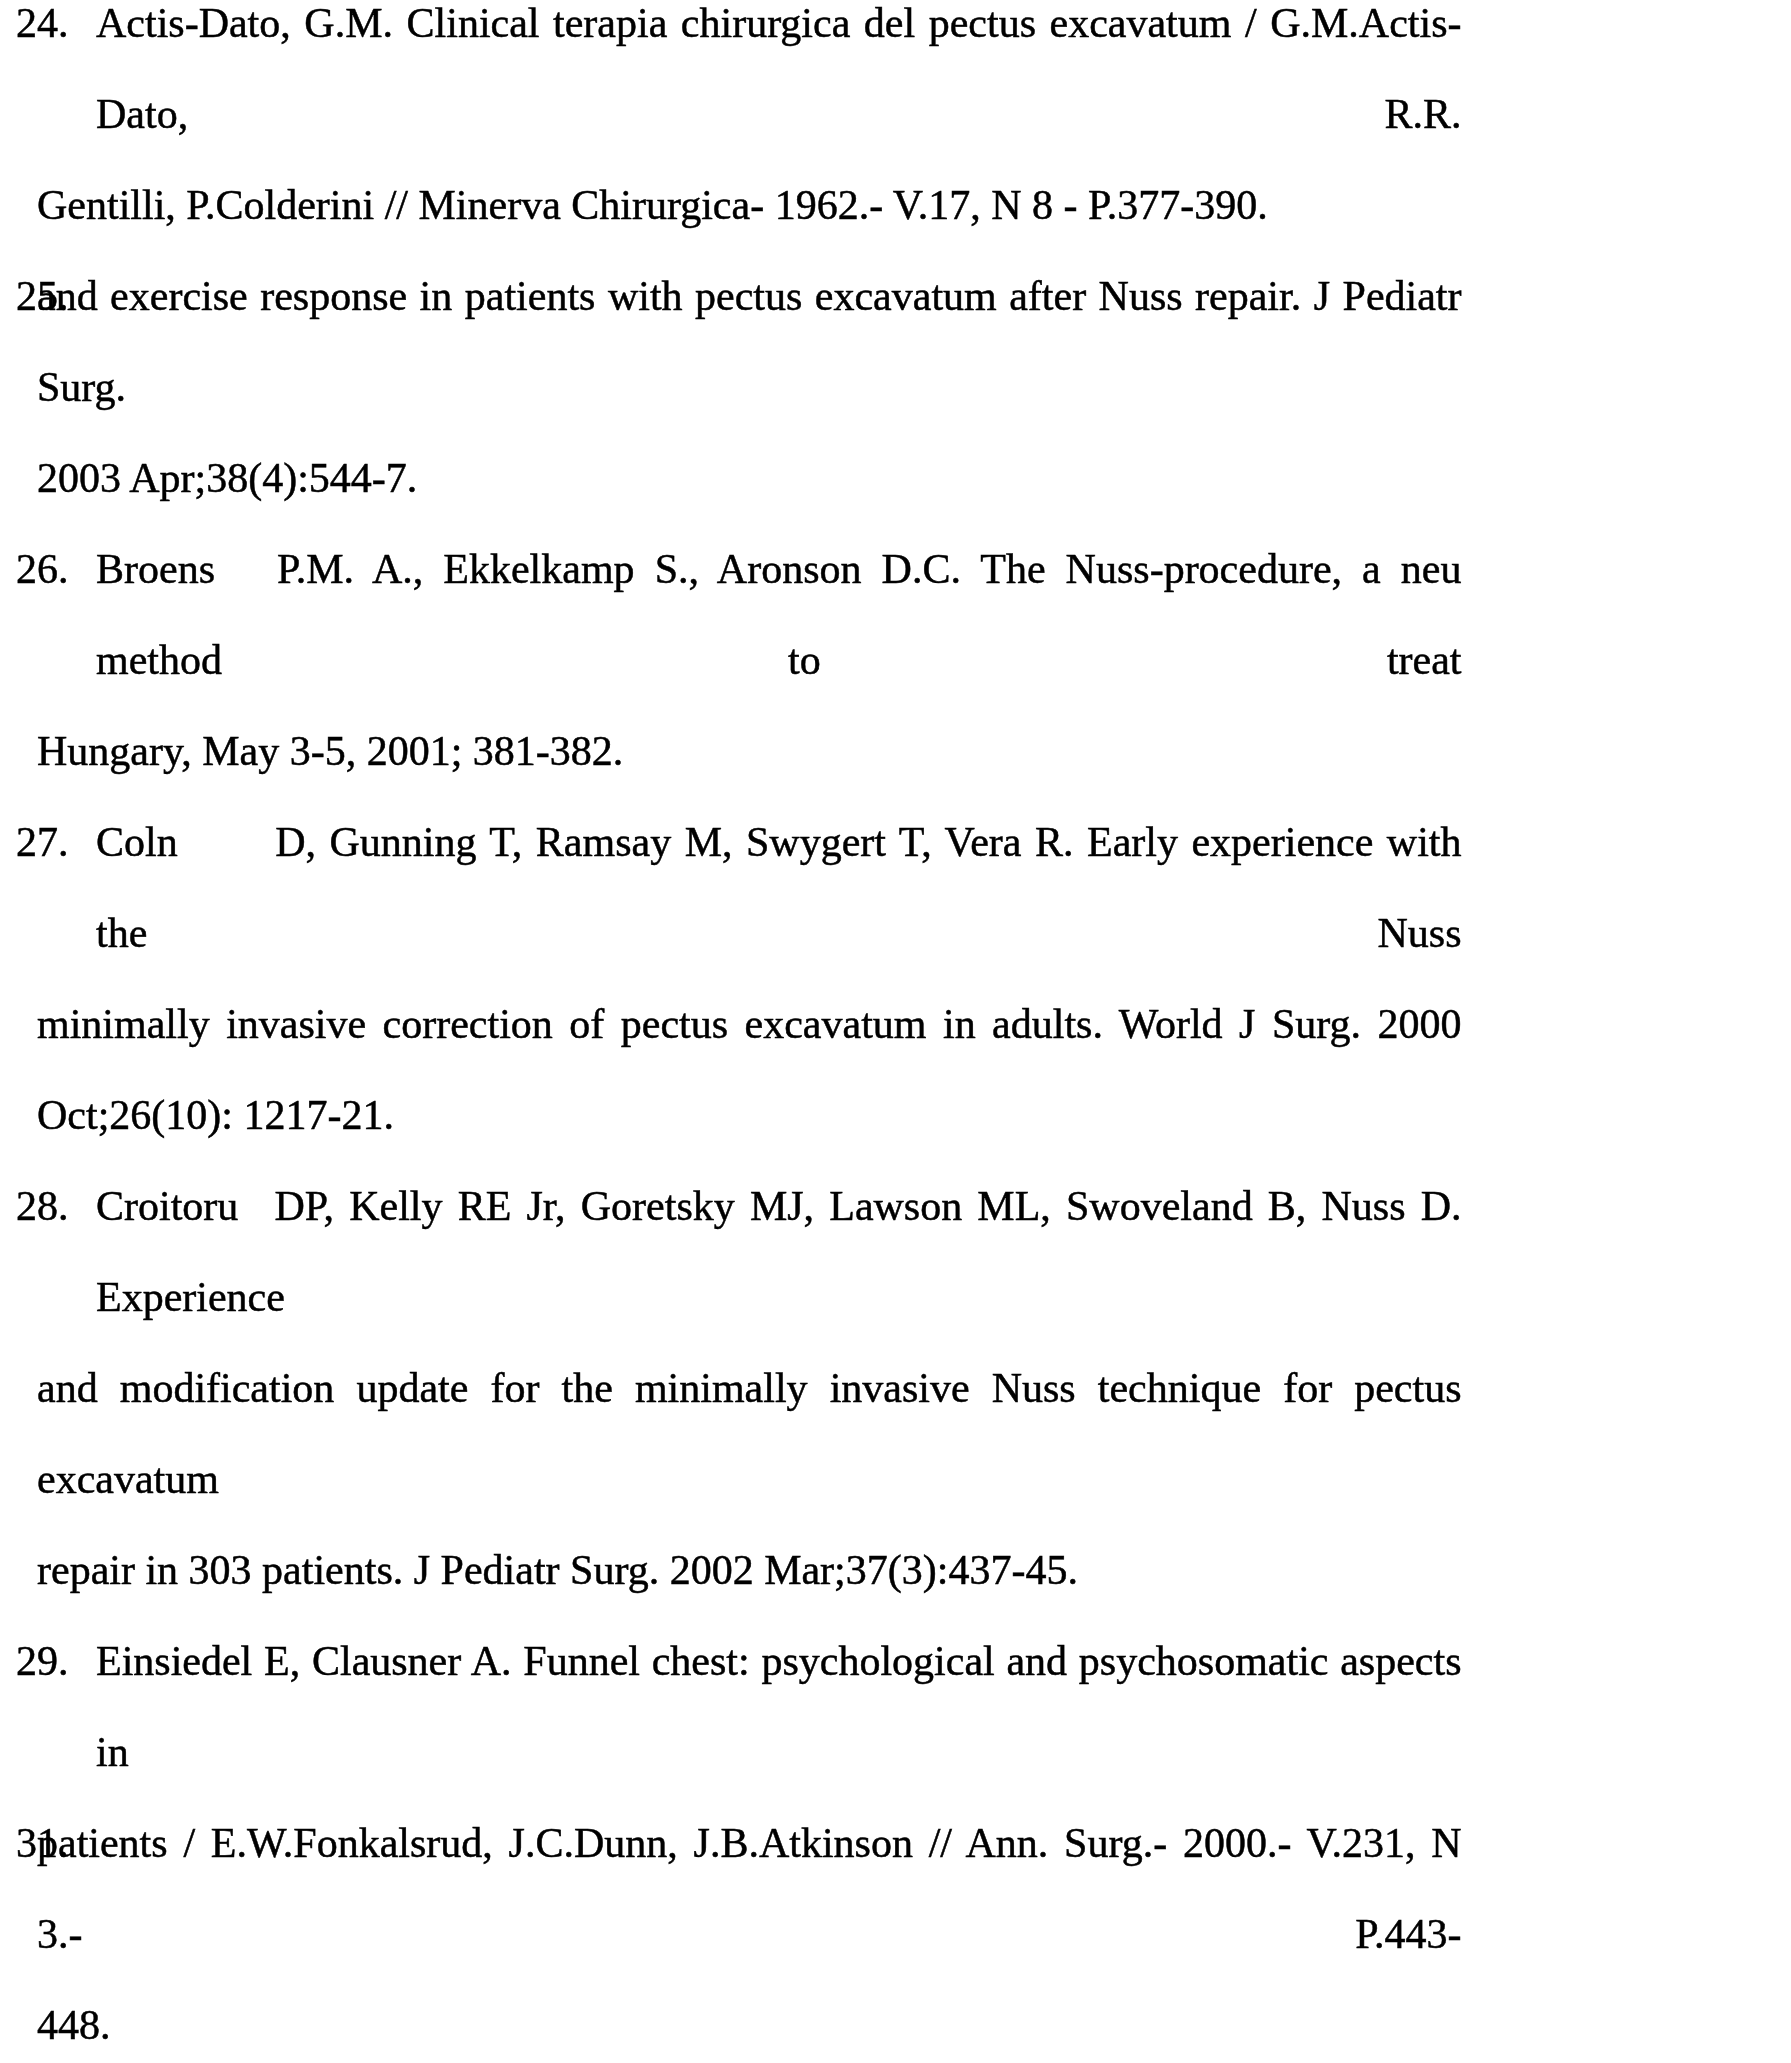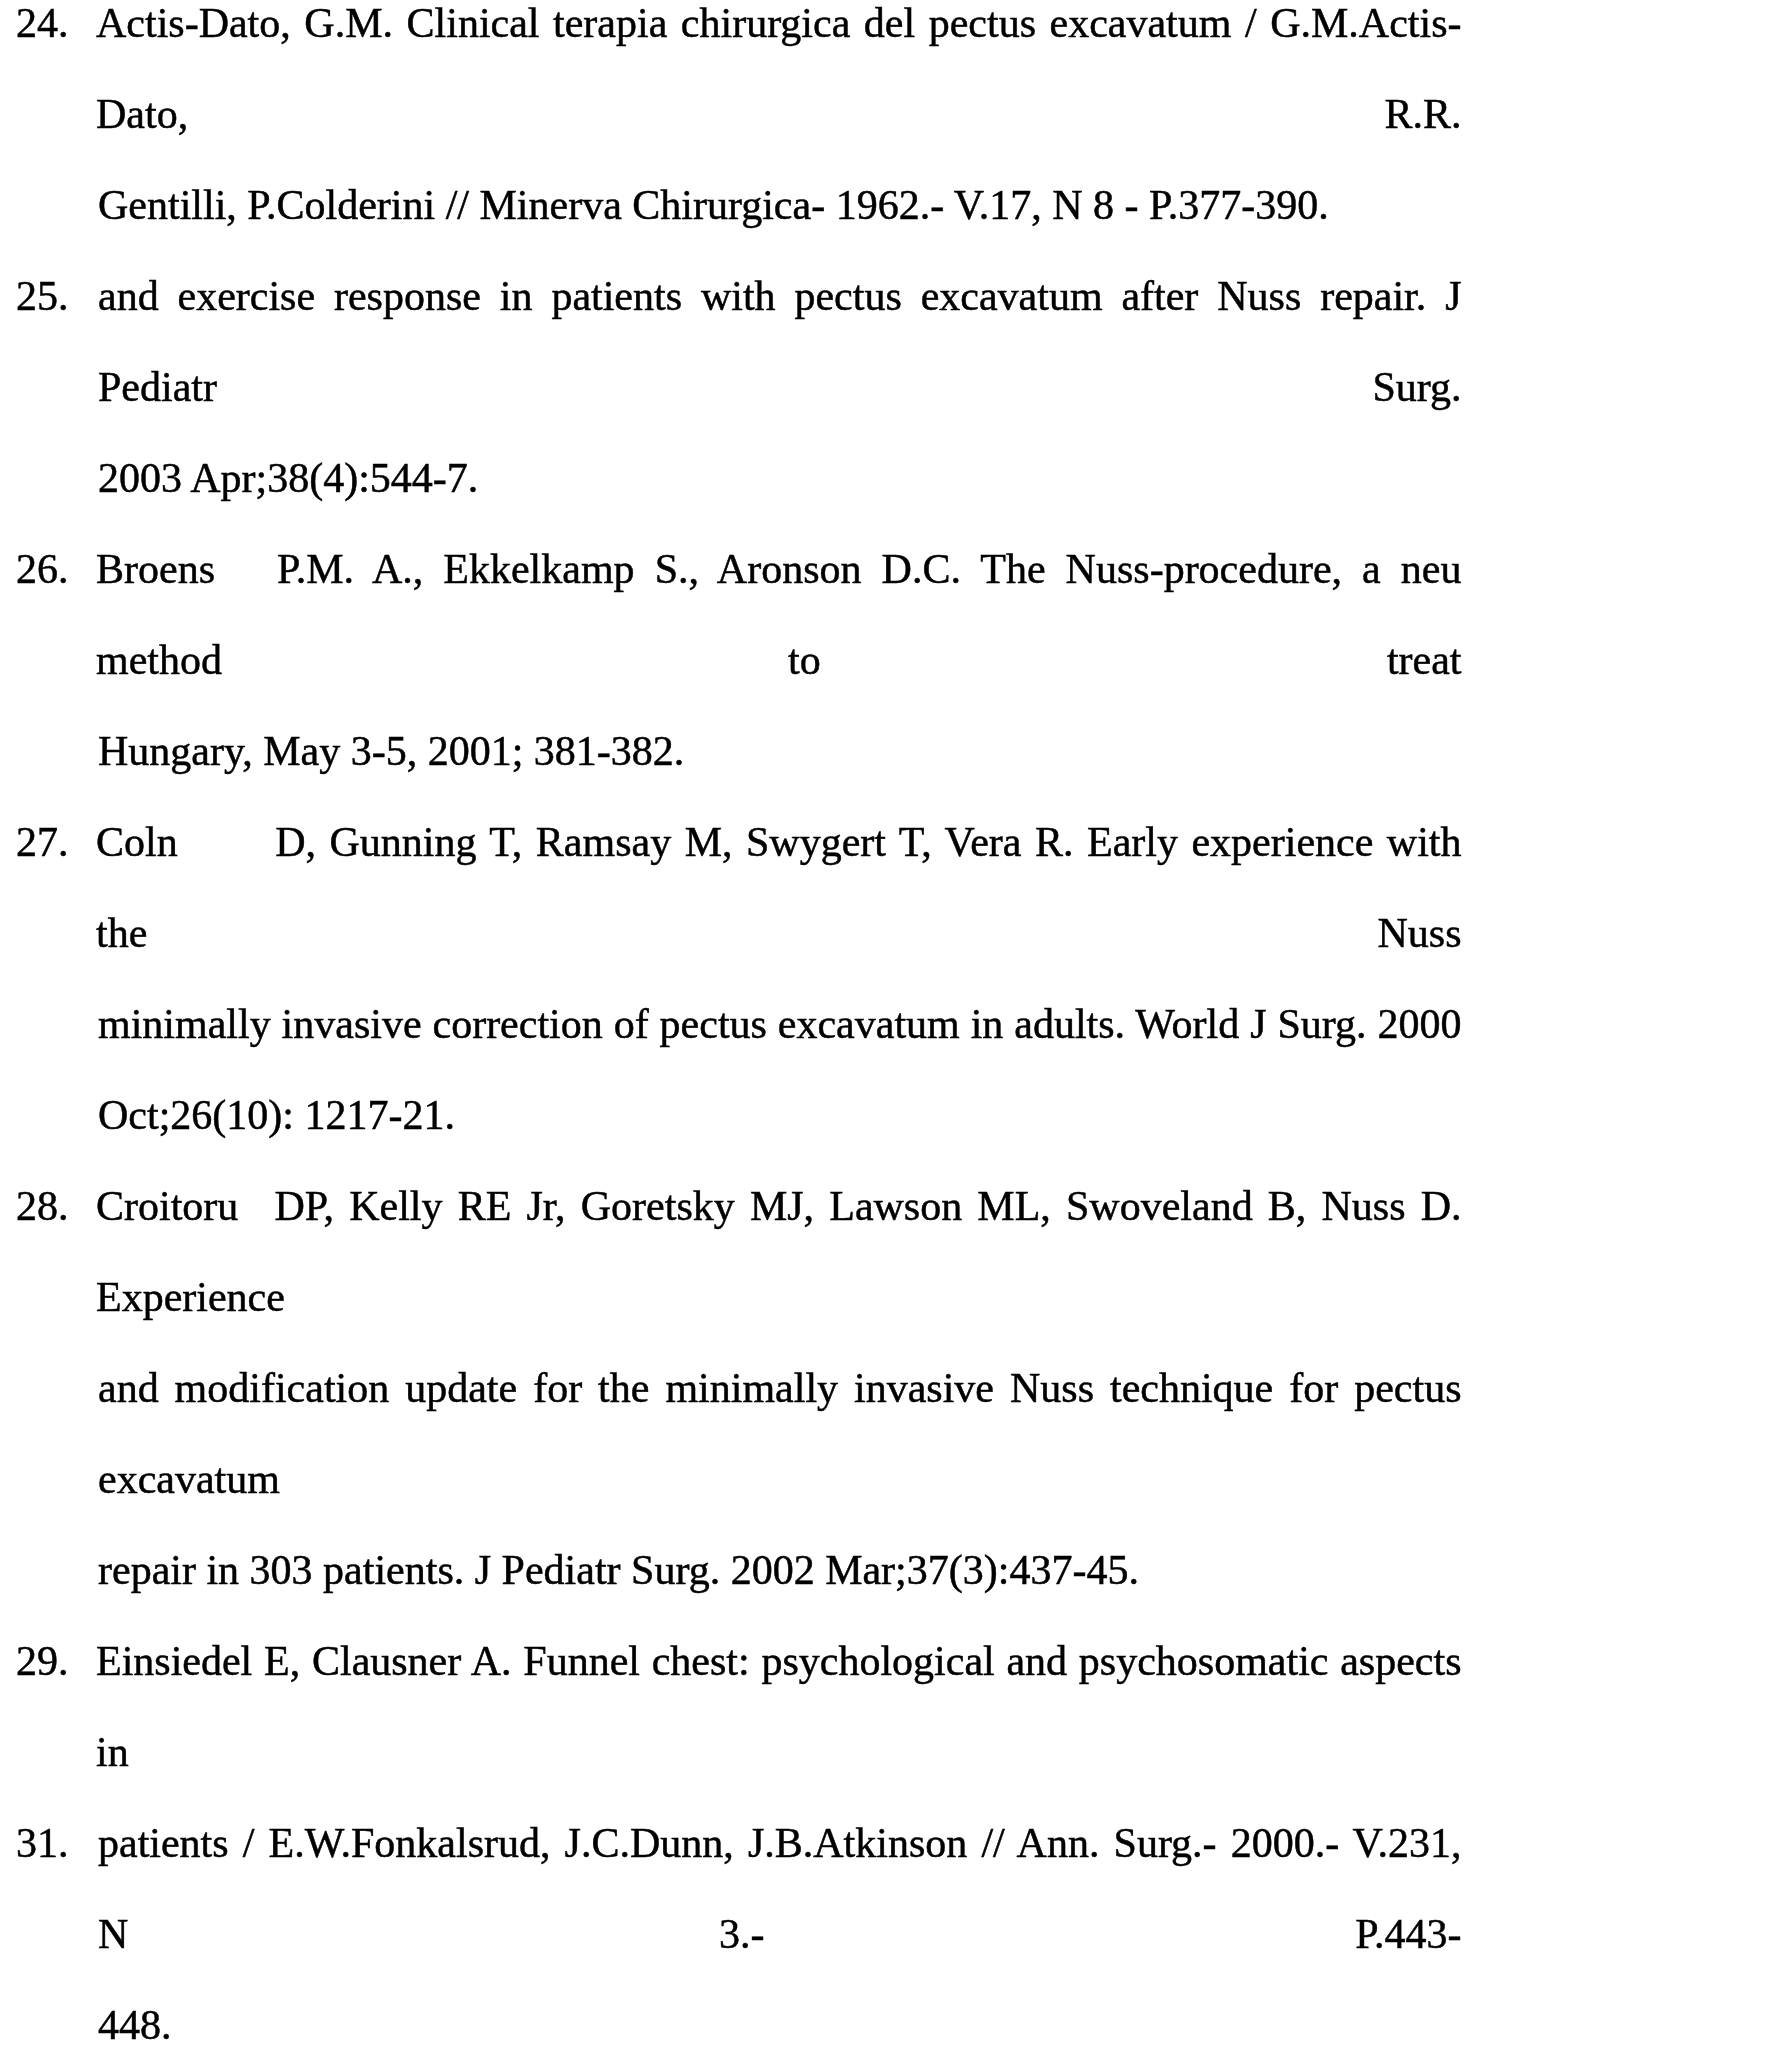--- a/index.html
+++ b/index.html
@@ -20,21 +20,21 @@
     color: #000000;
     font-family: "Liberation Serif", "DejaVu Serif", serif;
     font-size: 42px;
     line-height: 91px;
     -webkit-text-stroke: 0.5px #000000;
   }
   .refs {
     margin-top: -22.5px;
   }
   .line {
-    padding-left: 98px;
+    padding-left: 37px;
     padding-right: 13.5px;
     text-align: justify;
     text-align-last: justify;
   }
   .line.first {
     position: relative;
     padding-left: 96px;
   }
   .line.final {
     text-align-last: left;

